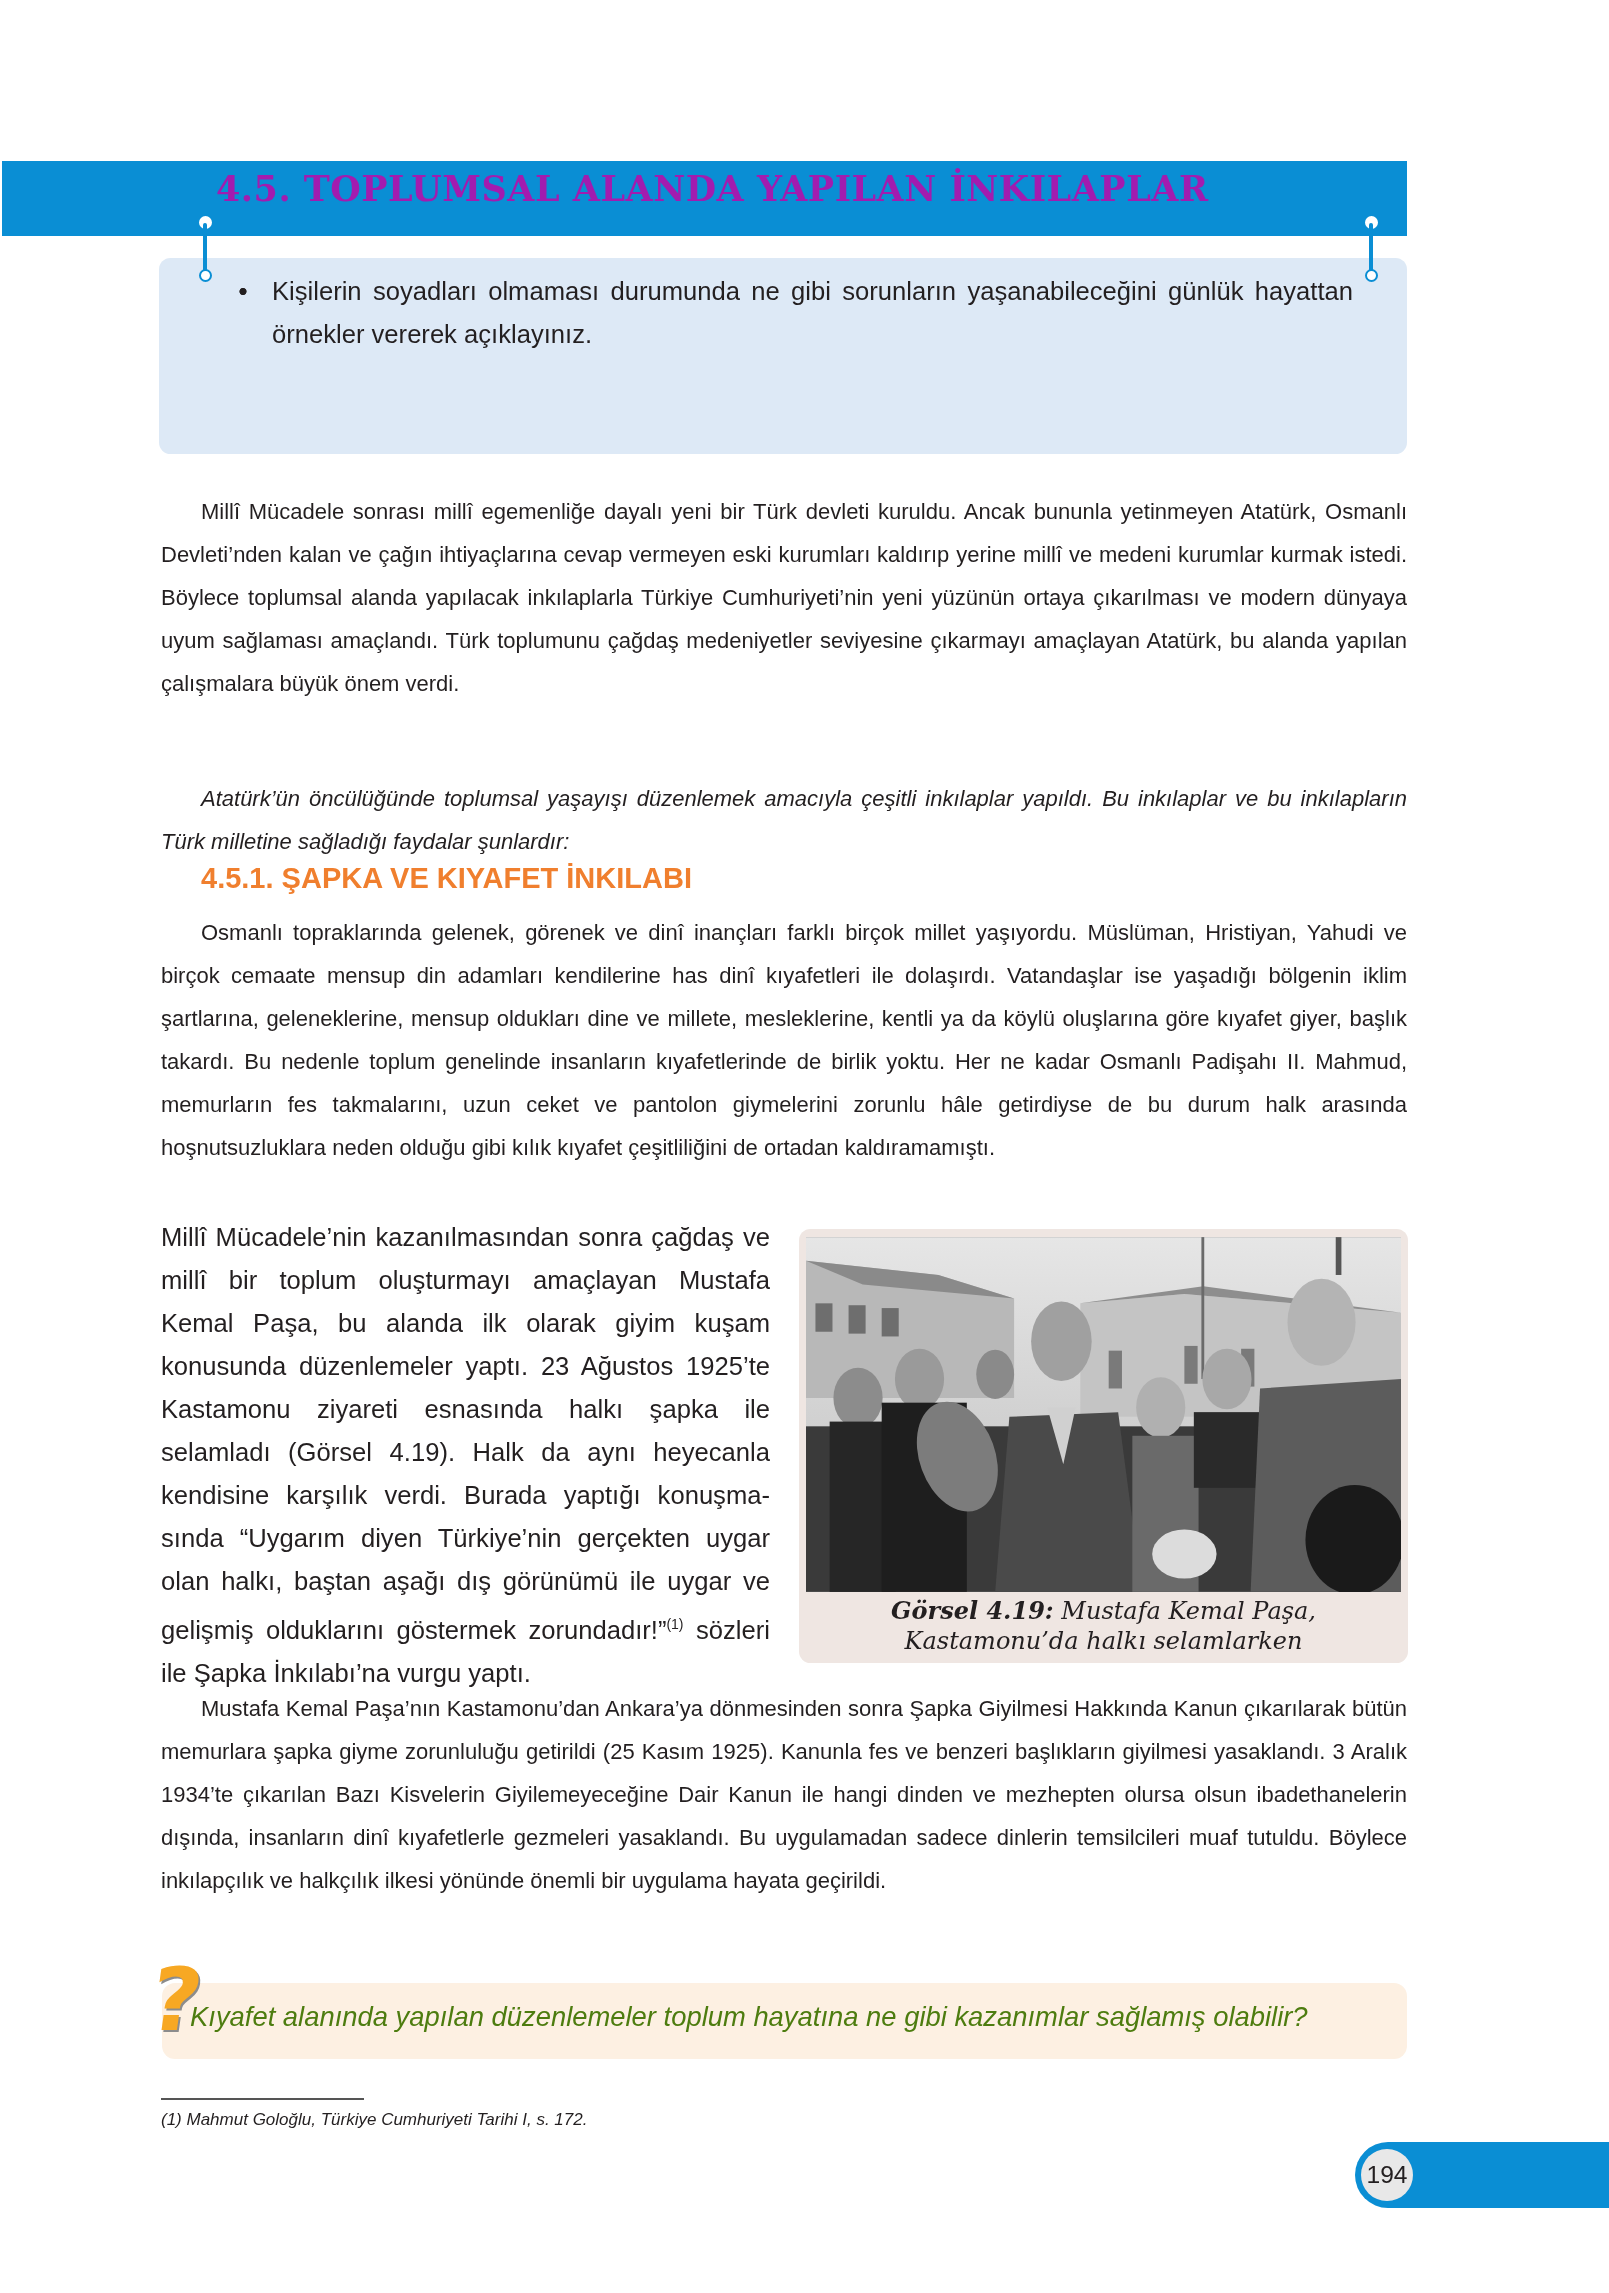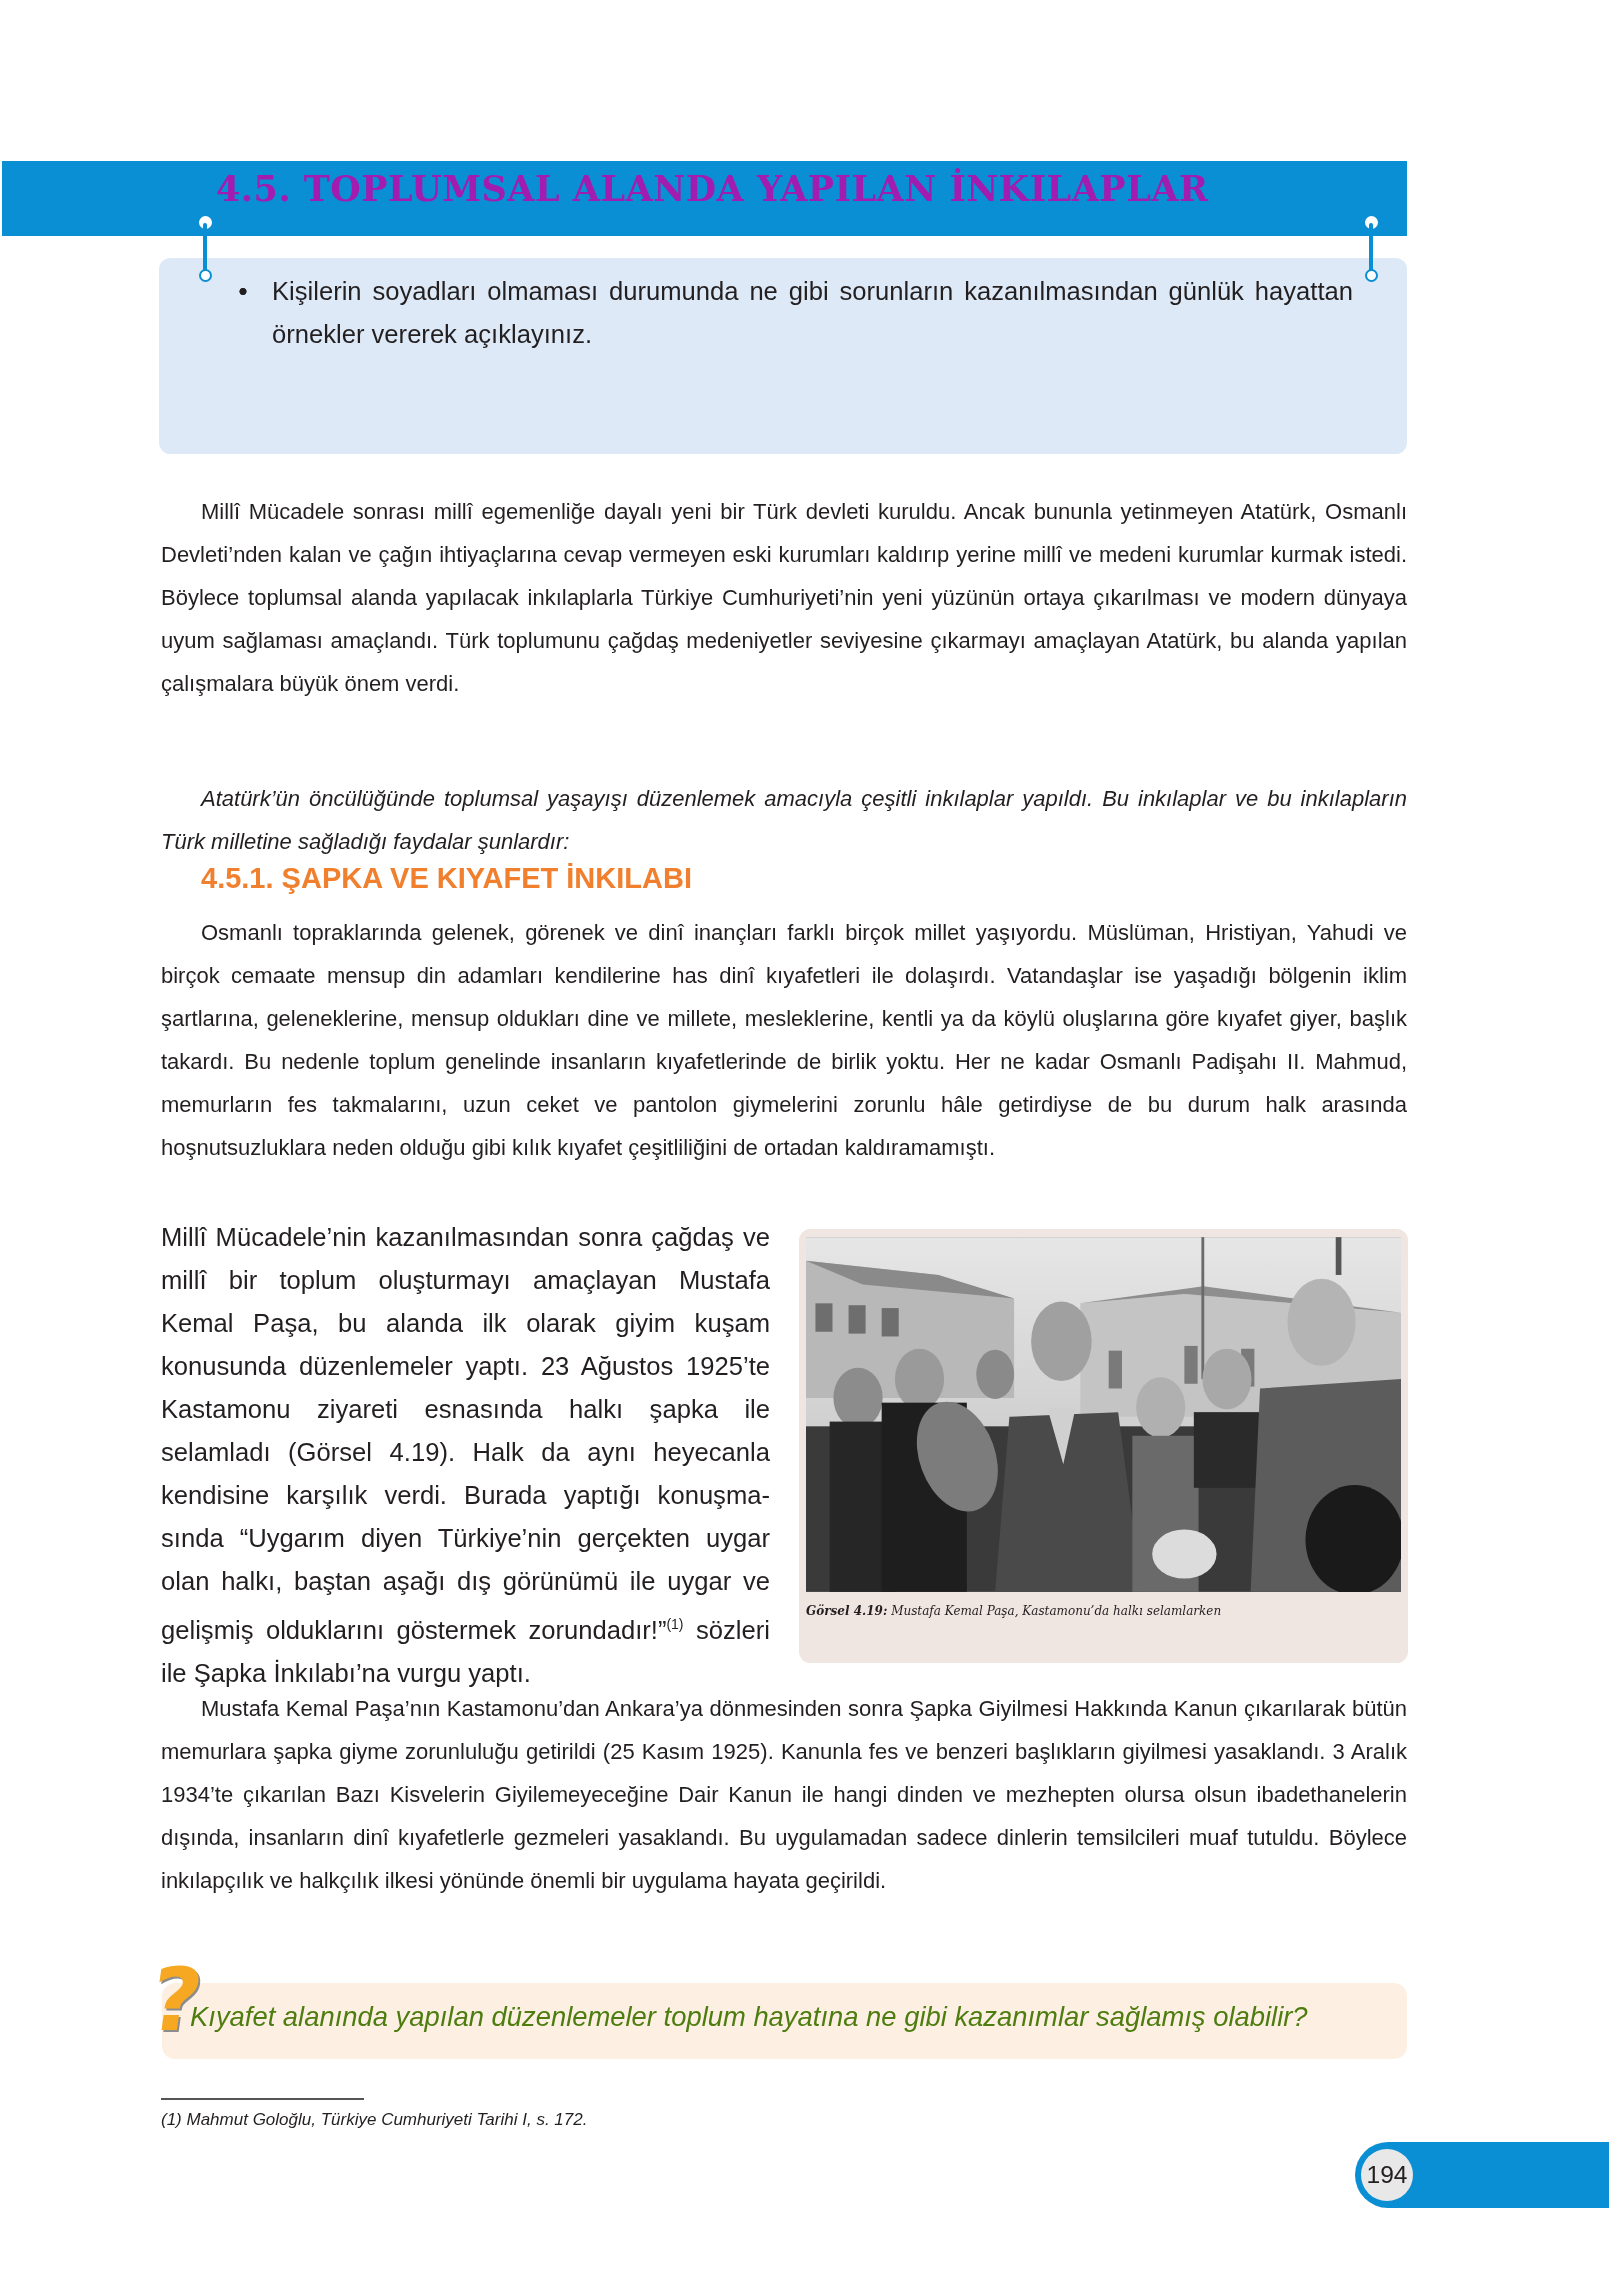--- a/index.html
+++ b/index.html
@@ -29,22 +29,22 @@
   .para .indent { display:inline-block; width:40px; }
   .para-narrow { left:161px; width:609px; font-size:25.6px; line-height:43px; text-align:justify; margin:0; }
 
   
   .subheading { left:201px; top:862px; font-family:Liberation Sans, sans-serif; font-weight:bold;
                 font-size:29px; color:#f07f2e; white-space:nowrap; }
 
   
   .figure-frame { left:799px; top:1229px; width:609px; height:434px; background:#efe6e2; border-radius:11.4px; }
   .photo { left:806px; top:1237px; width:595px; height:355px; overflow:hidden; background:#5a5a5a; }
-  .caption { left:806px; top:1596px; width:595px; font-family:"DejaVu Serif", serif; font-size:12px;
-             line-height:30px; text-align:left; color:#231f20; }
+  .caption { left:806px; top:1596px; width:595px; font-family:"DejaVu Serif", serif; font-size:24px;
+             line-height:30px; text-align:center; color:#231f20; }
   .caption .cap-label { font-weight:bold; font-style:italic; }
   .caption .cap-text { font-style:italic; }
 
   
   .qbar { left:162px; top:1983px; width:1245px; height:76px; background:#fdf0e2; border-radius:13.2px; }
   .qmark { left:151px; top:1957px; font-family:"DejaVu Sans", sans-serif; font-weight:bold; font-size:87px;
            line-height:87px; color:#f7a823; transform:skewX(-8deg); text-shadow:1.9px 1.9px 0 #8c8c8c; }
   .qtext { left:190px; top:2001px; font-size:27.4px; font-style:italic; color:#4d7c0f; white-space:nowrap; }
 
   
@@ -74,21 +74,21 @@
 
 <div class="abs pin-line" style="left:203px; top:236px; height:37px;"></div>
 <div class="abs pin-dot" style="left:199px; top:269px;"></div>
 
 <ul class="abs intro-list">
   <li>
     <span class="bullet">•</span>
   </li>
   <li>
     <span class="bullet">•</span>
-    <span>Kişilerin soyadları olmaması durumunda ne gibi sorunların kazanılmasından günlük hayattan örnekler vererek açıklayınız.</span>
+    <span>Kişilerin soyadları olmaması durumunda ne gibi sorunların yaşanabileceğini günlük hayattan örnekler vererek açıklayınız.</span>
   </li>
 </ul>
 
 <p class="abs para" style="top:490px;"><span class="indent"></span><span>Millî Mücadele sonrası millî egemenliğe dayalı yeni bir Türk devleti kuruldu. Ancak bununla ye­tinmeyen Atatürk, Osmanlı Devleti’nden kalan ve çağın ihtiyaçlarına cevap vermeyen eski kurumları kaldırıp yerine millî ve medeni kurumlar kurmak istedi. Böylece toplumsal alanda yapılacak inkılap­larla Türkiye Cumhuriyeti’nin yeni yüzünün ortaya çıkarılması ve modern dünyaya uyum sağlaması amaçlandı. Türk toplumunu çağdaş medeniyetler seviyesine çıkarmayı amaçlayan Atatürk, bu alanda yapılan çalışmalara büyük önem verdi.</span></p>
 <p class="abs para" style="top:777px;font-style:italic;"><span class="indent"></span><span>Atatürk’ün öncülüğünde toplumsal yaşayışı düzenlemek amacıyla çeşitli inkılaplar yapıldı. Bu in­kılaplar ve bu inkılapların Türk milletine sağladığı faydalar şunlardır:</span></p>
 
 <div class="abs subheading">4.5.1. ŞAPKA VE KIYAFET İNKILABI</div>
 
 <p class="abs para" style="top:911px;"><span class="indent"></span><span>Osmanlı topraklarında gelenek, görenek ve dinî inançları farklı birçok millet yaşıyordu. Müslüman, Hristiyan, Yahudi ve birçok cemaate mensup din adamları kendilerine has dinî kıyafetleri ile dolaşırdı. Vatandaşlar ise yaşadığı bölgenin iklim şartlarına, geleneklerine, mensup oldukları dine ve millete, mesleklerine, kentli ya da köylü oluşlarına göre kıyafet giyer, başlık takardı. Bu nedenle toplum gene­linde insanların kıyafetlerinde de birlik yoktu. Her ne kadar Osmanlı Padişahı II. Mahmud, memurların fes takmalarını, uzun ceket ve pantolon giymelerini zorunlu hâle getirdiyse de bu durum halk arasında hoşnutsuzluklara neden olduğu gibi kılık kıyafet çeşitliliğini de ortadan kaldıramamıştı.</span></p>
 

